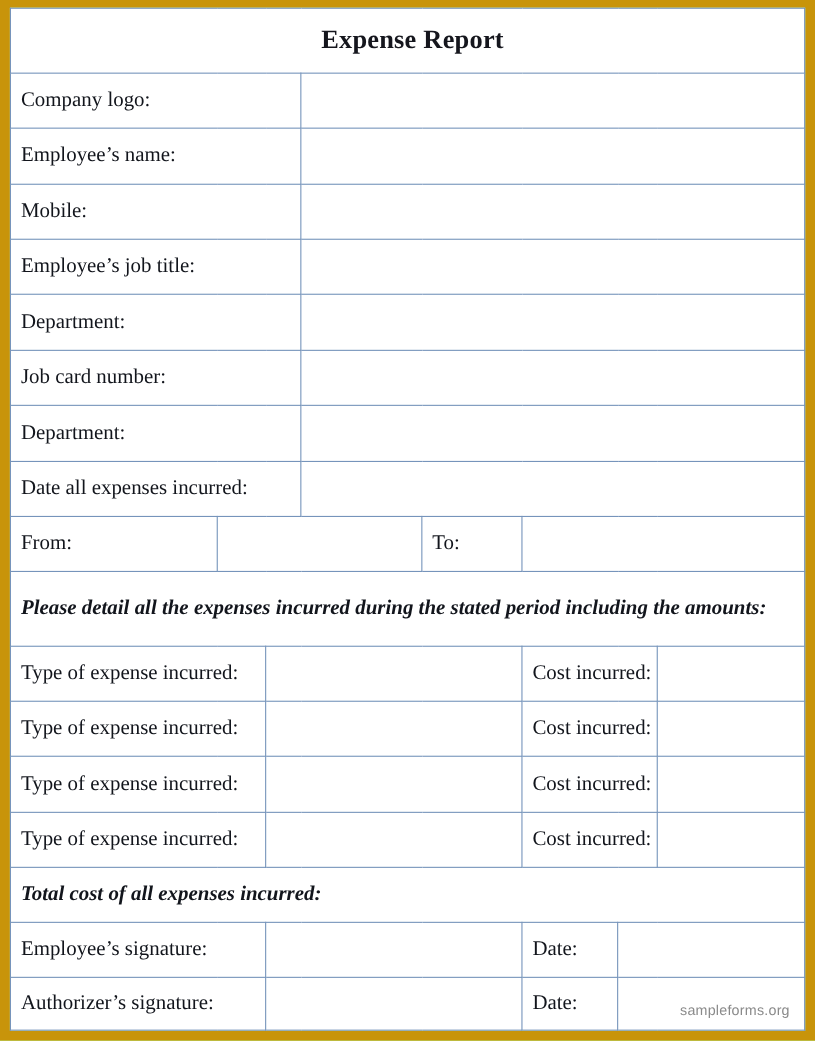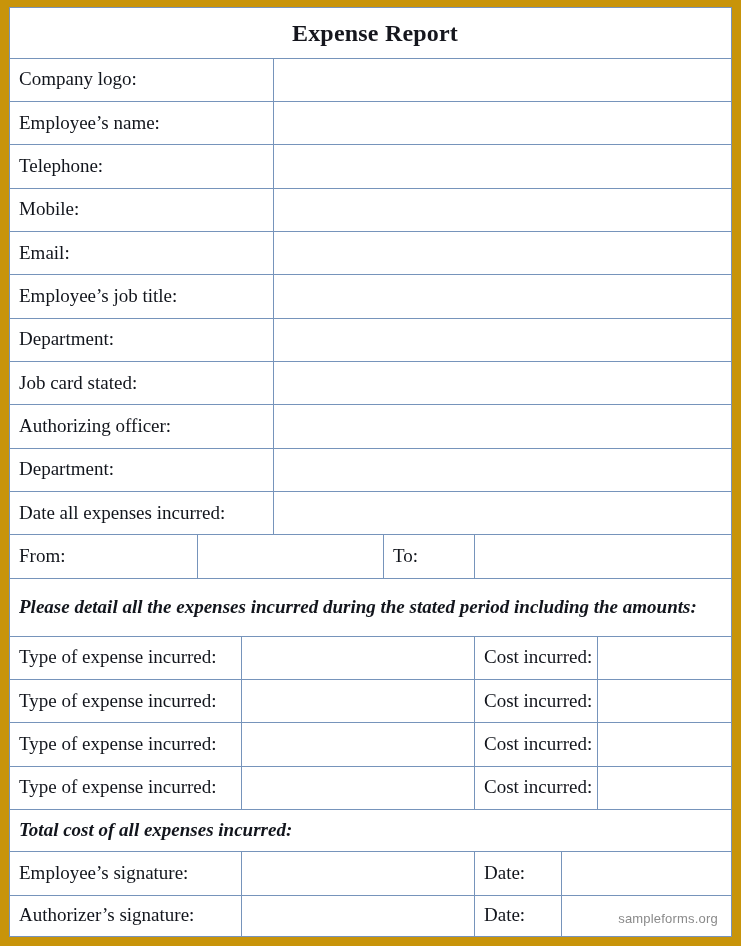--- a/index.html
+++ b/index.html
@@ -130,46 +130,34 @@
 
         <tr style="height:42px">
           <td colspan="3" class="tint">Company logo:</td>
           <td colspan="5" class="blank-tint"></td>
         </tr>
         <tr style="height:42px">
           <td colspan="3" class="blank">Employee’s name:</td>
           <td colspan="5" class="blank"></td>
         </tr>
         <tr style="height:42px">
-          <td colspan="3" class="tint">Telephone:</td>
-          <td colspan="5" class="blank-tint"></td>
-        </tr>
-        <tr style="height:42px">
           <td colspan="3" class="blank">Mobile:</td>
           <td colspan="5" class="blank"></td>
-        </tr>
-        <tr style="height:42px">
-          <td colspan="3" class="tint">Email:</td>
-          <td colspan="5" class="blank-tint"></td>
         </tr>
         <tr style="height:42px">
           <td colspan="3" class="blank">Employee’s job title:</td>
           <td colspan="5" class="blank"></td>
         </tr>
         <tr style="height:42px">
           <td colspan="3" class="tint">Department:</td>
           <td colspan="5" class="blank-tint"></td>
         </tr>
         <tr style="height:42px">
-          <td colspan="3" class="blank">Job card stated:</td>
-          <td colspan="5" class="blank"></td>
-        </tr>
-        <tr style="height:42px">
-          <td colspan="3" class="tint">Authorizing officer:</td>
-          <td colspan="5" class="blank-tint"></td>
+          <td colspan="3" class="blank">Job card number:</td>
+          <td colspan="5" class="blank"></td>
         </tr>
         <tr style="height:42px">
           <td colspan="3" class="blank">Department:</td>
           <td colspan="5" class="blank"></td>
         </tr>
         <tr style="height:42px">
           <td colspan="3" class="tint">Date all expenses incurred:</td>
           <td colspan="5" class="blank-tint"></td>
         </tr>
 

